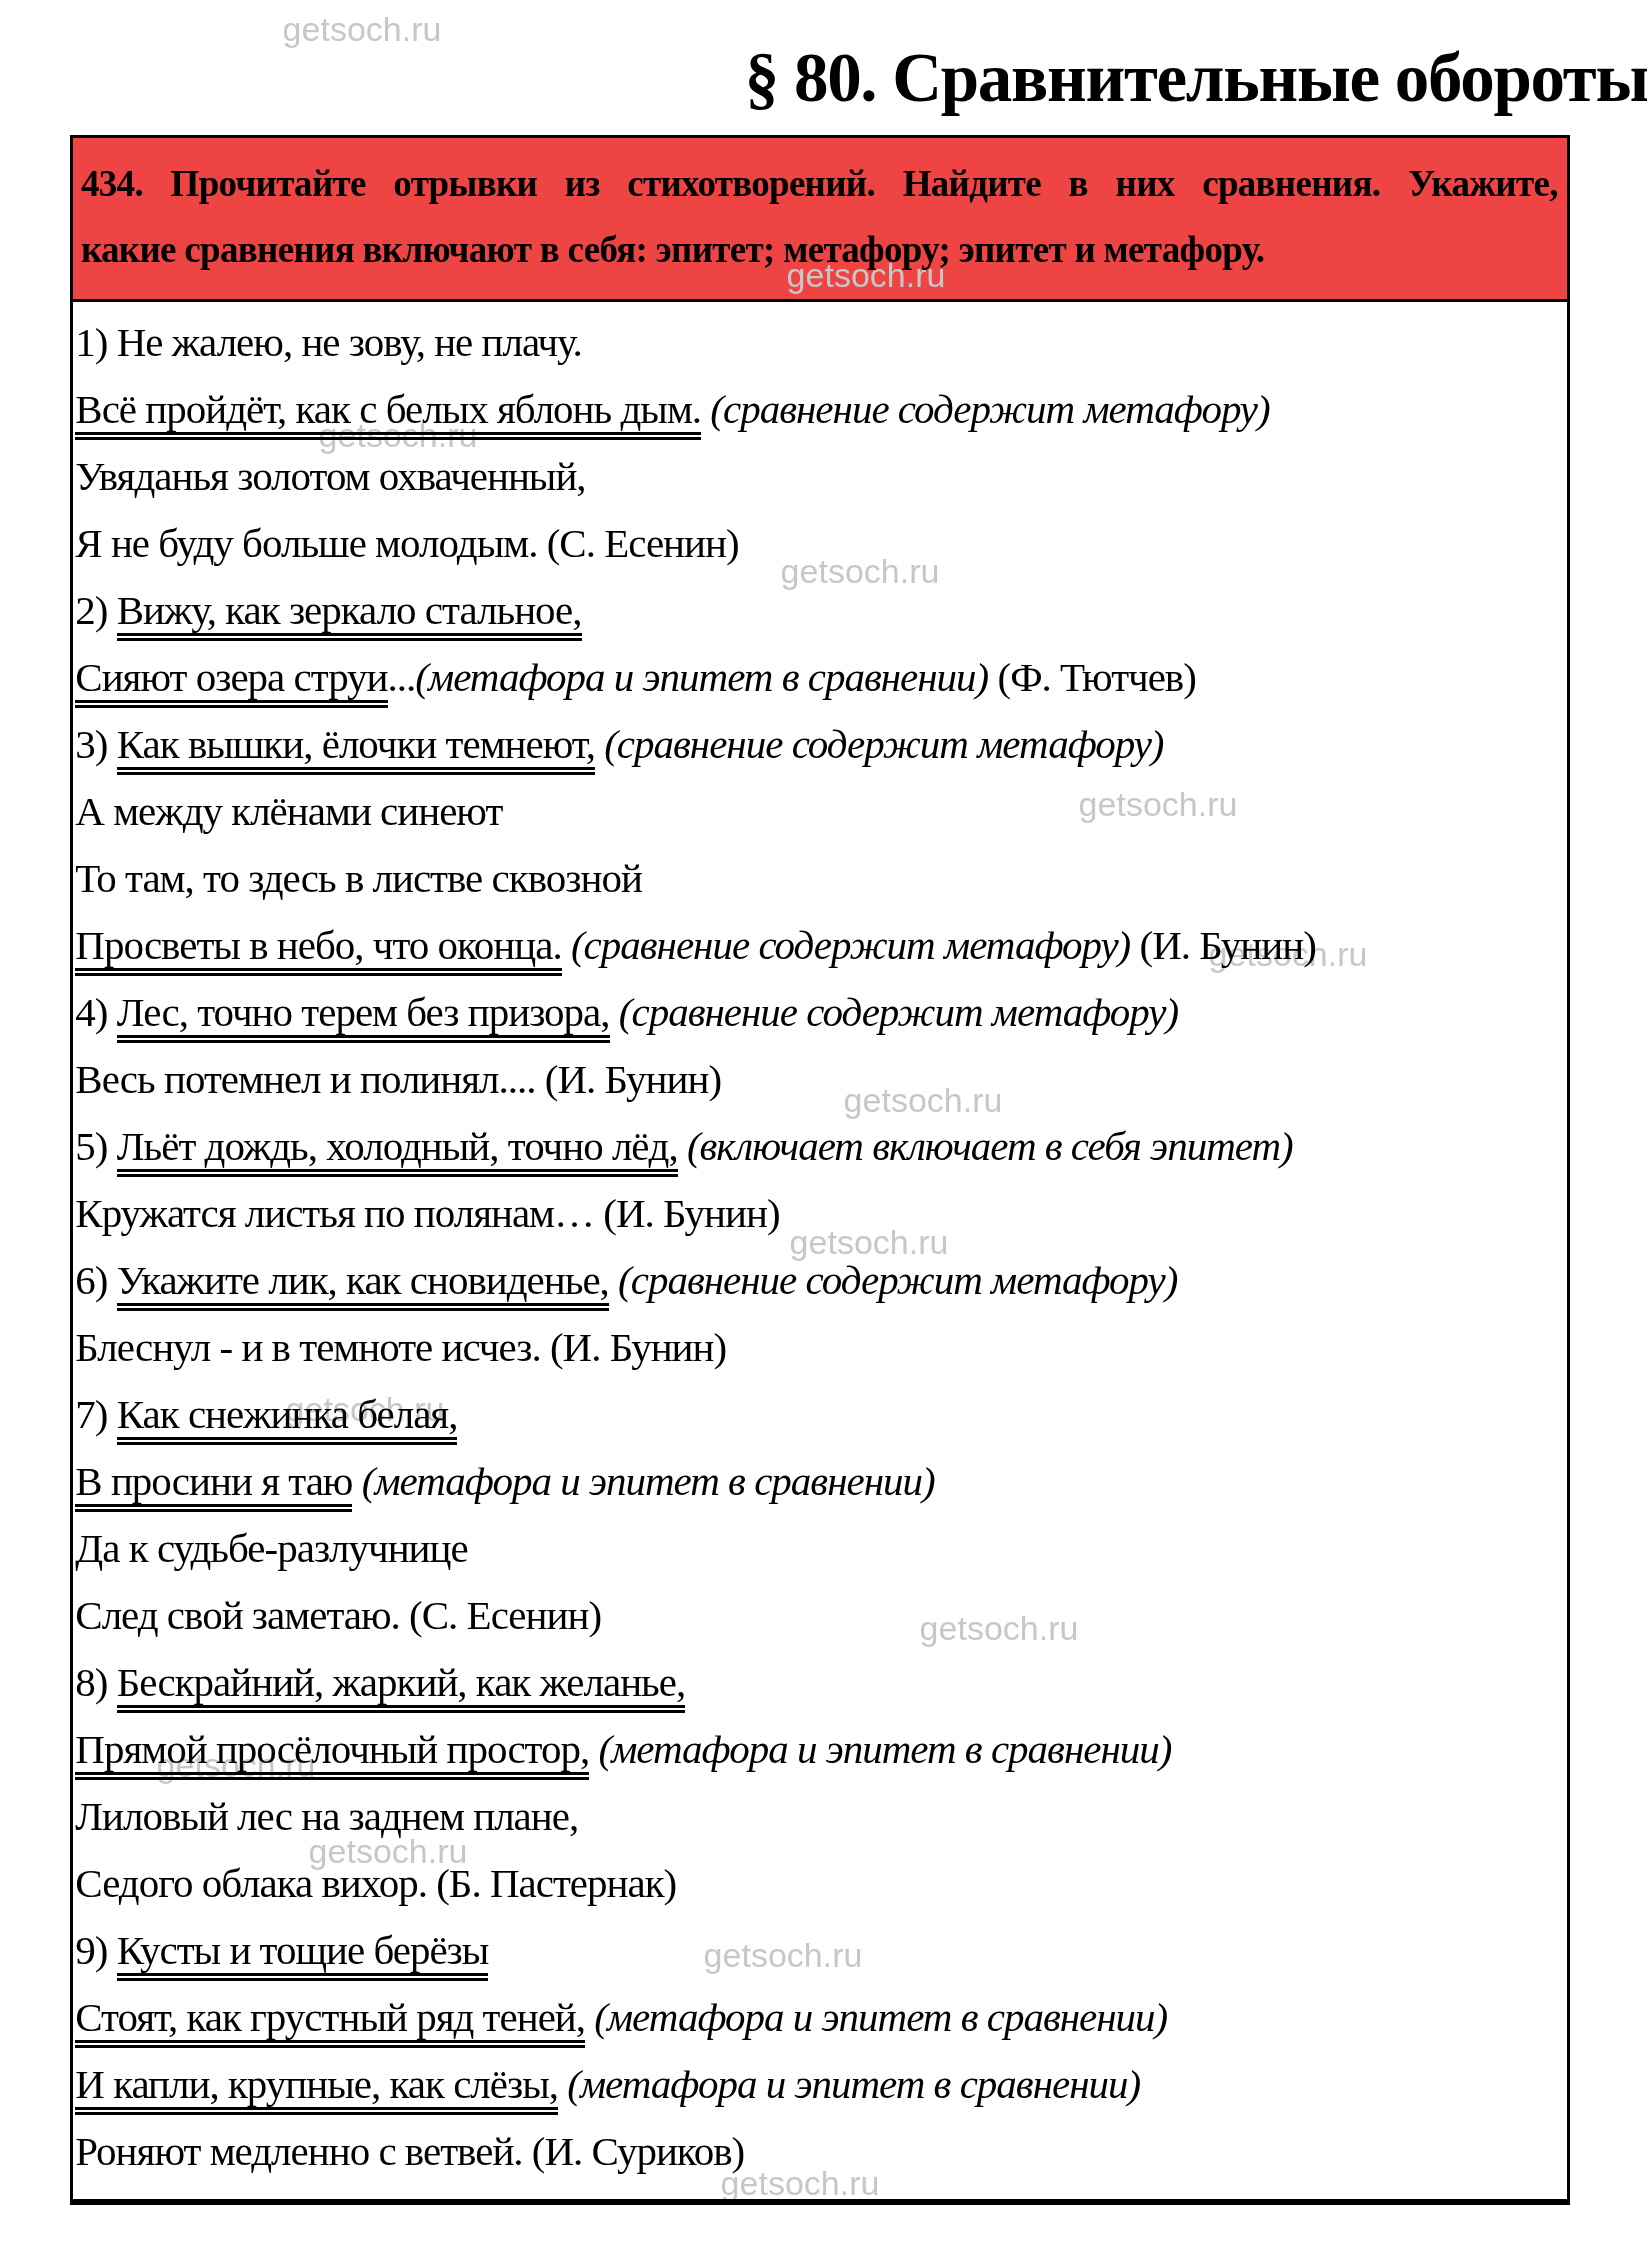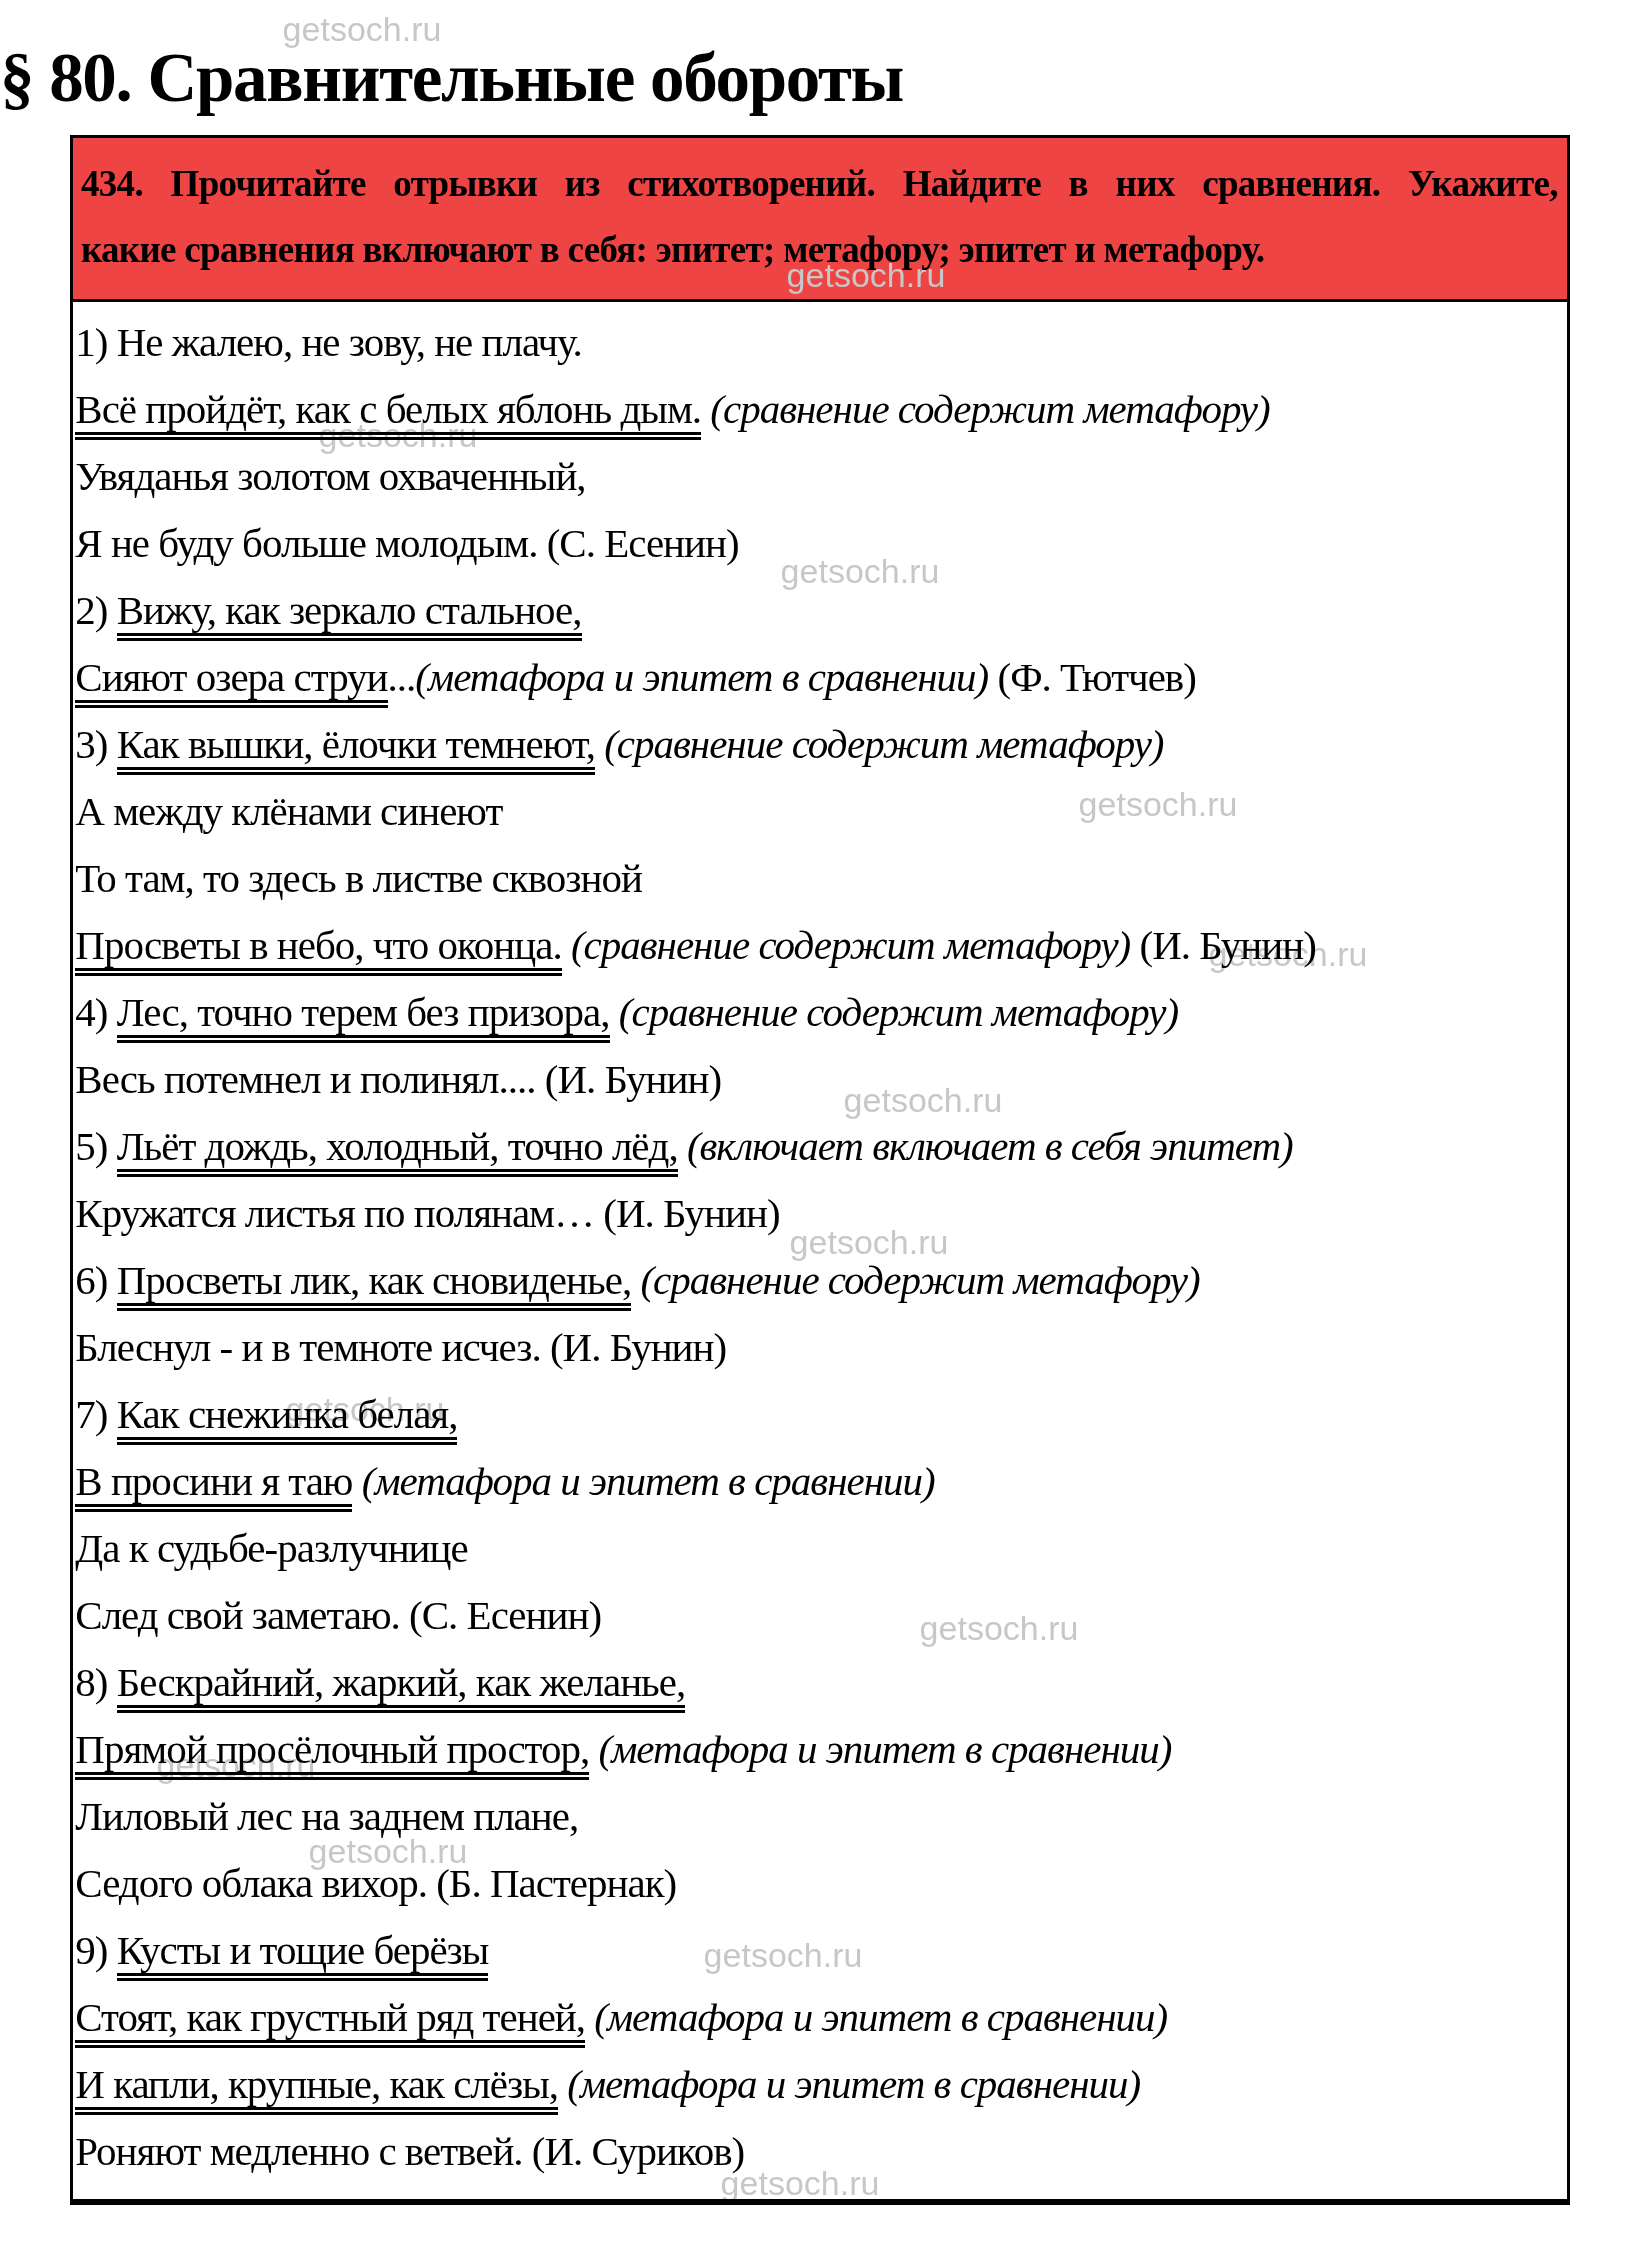--- a/index.html
+++ b/index.html
@@ -14,21 +14,21 @@
     background: #ffffff;
     overflow: hidden;
     font-family: "Liberation Serif", serif;
     color: #000000;
   }
   .title {
     position: absolute;
     top: 42px;
     left: 0;
     width: 1648px;
-    text-align: left;
+    text-align: right;
     font-weight: bold;
     font-size: 69px;
     line-height: 73px;
     letter-spacing: -1.3px;
     z-index: 4;
     white-space: nowrap;
   }
   .task-box {
     position: absolute;
     left: 70px;
@@ -134,21 +134,21 @@
       <div class="line"><span class="seg-plain">2) </span><span class="seg-underline">Вижу, как зеркало стальное,</span></div>
       <div class="line"><span class="seg-underline">Сияют озера струи</span><span class="seg-plain">...</span><span class="seg-italic">(метафора и эпитет в сравнении)</span><span class="seg-plain"> (Ф. Тютчев)</span></div>
       <div class="line"><span class="seg-plain">3) </span><span class="seg-underline">Как вышки, ёлочки темнеют,</span><span class="seg-italic"> (сравнение содержит метафору)</span></div>
       <div class="line"><span class="seg-plain">А между клёнами синеют</span></div>
       <div class="line"><span class="seg-plain">То там, то здесь в листве сквозной</span></div>
       <div class="line"><span class="seg-underline">Просветы в небо, что оконца.</span><span class="seg-italic"> (сравнение содержит метафору)</span><span class="seg-plain"> (И. Бунин)</span></div>
       <div class="line"><span class="seg-plain">4) </span><span class="seg-underline">Лес, точно терем без призора,</span><span class="seg-italic"> (сравнение содержит метафору)</span></div>
       <div class="line"><span class="seg-plain">Весь потемнел и полинял.... (И. Бунин)</span></div>
       <div class="line"><span class="seg-plain">5) </span><span class="seg-underline">Льёт дождь, холодный, точно лёд,</span><span class="seg-italic"> (включает включает в себя эпитет)</span></div>
       <div class="line"><span class="seg-plain">Кружатся листья по полянам… (И. Бунин)</span></div>
-      <div class="line"><span class="seg-plain">6) </span><span class="seg-underline">Просветы лик, как сновиденье,</span><span class="seg-italic"> (сравнение содержит метафору)</span></div>
+      <div class="line"><span class="seg-plain">6) </span><span class="seg-underline">Укажите лик, как сновиденье,</span><span class="seg-italic"> (сравнение содержит метафору)</span></div>
       <div class="line"><span class="seg-plain">Блеснул - и в темноте исчез. (И. Бунин)</span></div>
       <div class="line"><span class="seg-plain">7) </span><span class="seg-underline">Как снежинка белая,</span></div>
       <div class="line"><span class="seg-underline">В просини я таю</span><span class="seg-italic"> (метафора и эпитет в сравнении)</span></div>
       <div class="line"><span class="seg-plain">Да к судьбе-разлучнице</span></div>
       <div class="line"><span class="seg-plain">След свой заметаю. (С. Есенин)</span></div>
       <div class="line"><span class="seg-plain">8) </span><span class="seg-underline">Бескрайний, жаркий, как желанье,</span></div>
       <div class="line"><span class="seg-underline">Прямой просёлочный простор,</span><span class="seg-italic"> (метафора и эпитет в сравнении)</span></div>
       <div class="line"><span class="seg-plain">Лиловый лес на заднем плане,</span></div>
       <div class="line"><span class="seg-plain">Седого облака вихор. (Б. Пастернак)</span></div>
       <div class="line"><span class="seg-plain">9) </span><span class="seg-underline">Кусты и тощие берёзы</span></div>

